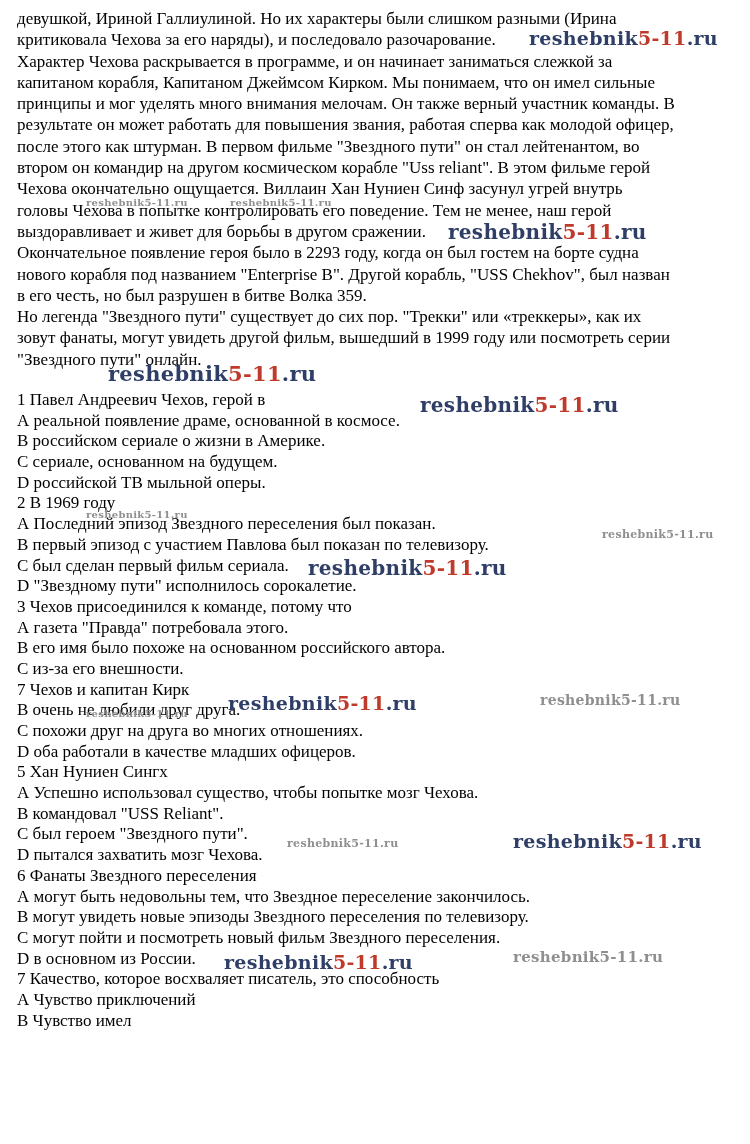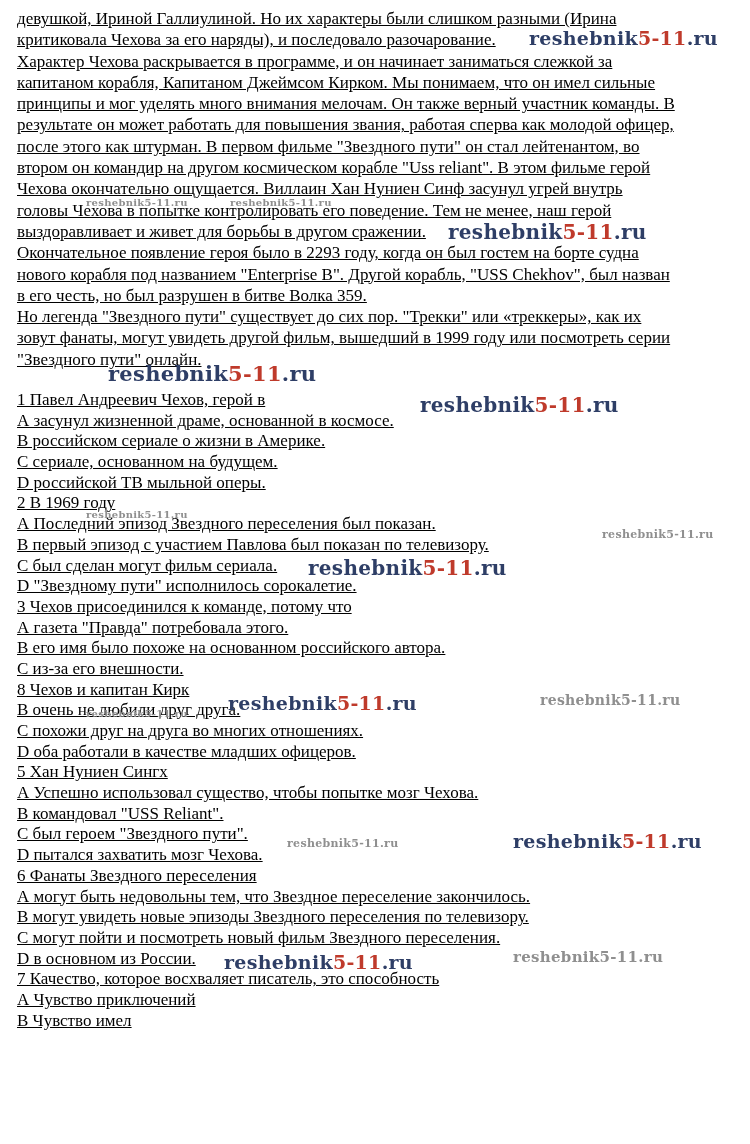--- a/index.html
+++ b/index.html
@@ -15,21 +15,20 @@
     overflow: hidden;
     font-family: "Liberation Serif", serif;
     color: #000000;
   }
   .text-flow {
     padding: 8px 20px 0 17px;
   }
   .line {
     white-space: nowrap;
     font-size: 17px;
-    text-decoration: underline;
   }
   .para-line {
     height: 21.3px;
     line-height: 21.3px;
   }
   .q-line {
     height: 20.7px;
     line-height: 20.7px;
   }
   .gap {
@@ -71,34 +70,34 @@
         <div class="line para-line">Окончательное появление героя было в 2293 году, когда он был гостем на борте судна</div>
         <div class="line para-line">нового корабля под названием "Enterprise B". Другой корабль, "USS Chekhov", был назван</div>
         <div class="line para-line">в его честь, но был разрушен в битве Волка 359.</div>
         <div class="line para-line">Но легенда "Звездного пути" существует до сих пор. "Трекки" или «треккеры», как их</div>
         <div class="line para-line">зовут фанаты, могут увидеть другой фильм, вышедший в 1999 году или посмотреть серии</div>
         <div class="line para-line">"Звездного пути" онлайн.</div>
       </div>
     <div class="gap"></div>
     <div id="questions">
         <div class="line q-line">1 Павел Андреевич Чехов, герой в</div>
-        <div class="line q-line">А засунул жизненной драме, основанной в космосе.</div>
+        <div class="line q-line">А реальной появление драме, основанной в космосе.</div>
         <div class="line q-line">В российском сериале о жизни в Америке.</div>
         <div class="line q-line">С сериале, основанном на будущем.</div>
         <div class="line q-line">D российской ТВ мыльной оперы.</div>
         <div class="line q-line">2 В 1969 году</div>
         <div class="line q-line">А Последний эпизод Звездного переселения был показан.</div>
         <div class="line q-line">В первый эпизод с участием Павлова был показан по телевизору.</div>
-        <div class="line q-line">С был сделан могут фильм сериала.</div>
+        <div class="line q-line">С был сделан первый фильм сериала.</div>
         <div class="line q-line">D "Звездному пути" исполнилось сорокалетие.</div>
         <div class="line q-line">3 Чехов присоединился к команде, потому что</div>
         <div class="line q-line">А газета "Правда" потребовала этого.</div>
         <div class="line q-line">В его имя было похоже на основанном российского автора.</div>
         <div class="line q-line">С из-за его внешности.</div>
-        <div class="line q-line">8 Чехов и капитан Кирк</div>
+        <div class="line q-line">7 Чехов и капитан Кирк</div>
         <div class="line q-line">В очень не любили друг друга.</div>
         <div class="line q-line">С похожи друг на друга во многих отношениях.</div>
         <div class="line q-line">D оба работали в качестве младших офицеров.</div>
         <div class="line q-line">5 Хан Нуниен Сингх</div>
         <div class="line q-line">А Успешно использовал существо, чтобы попытке мозг Чехова.</div>
         <div class="line q-line">В командовал "USS Reliant".</div>
         <div class="line q-line">С был героем "Звездного пути".</div>
         <div class="line q-line">D пытался захватить мозг Чехова.</div>
         <div class="line q-line">6 Фанаты Звездного переселения</div>
         <div class="line q-line">А могут быть недовольны тем, что Звездное переселение закончилось.</div>

